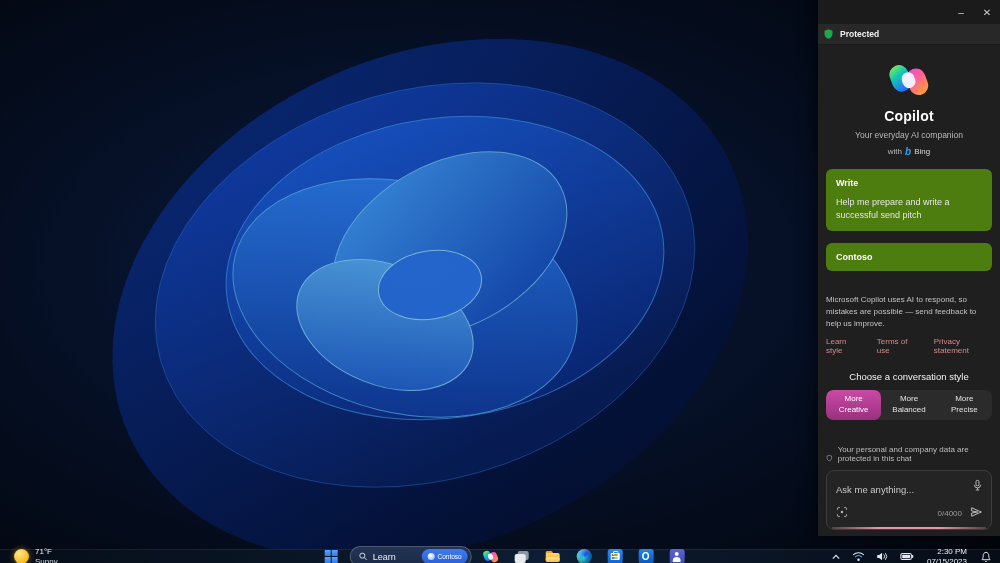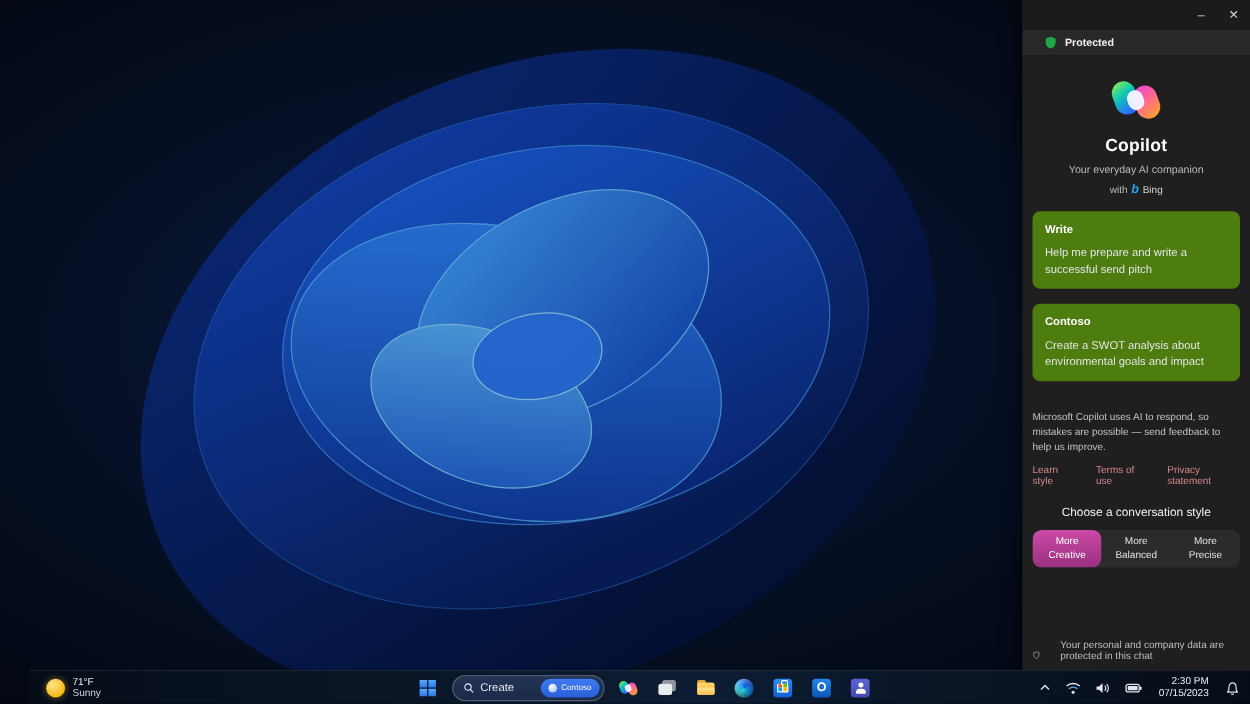--- a/index.html
+++ b/index.html
@@ -4,23 +4,23 @@
 <style>
   * { margin:0; padding:0; box-sizing:border-box; }
   html,body { width:1000px; height:563px; overflow:hidden; background:#04070d;
     font-family:"Liberation Sans","DejaVu Sans",sans-serif; }
   .stage { position:relative; width:1000px; height:563px; overflow:hidden; }
 
   
   .wallpaper { position:absolute; inset:0; }
 
   
-  .taskbar { position:absolute; left:0; right:0; bottom:0; height:27px; z-index:30;
+  .taskbar { position:absolute; left:0; right:0; bottom:0; height:14px; z-index:30;
     background:linear-gradient(90deg,#060d18 0%,#0a1728 35%,#0d1d33 55%,#091322 80%,#060d17 100%);
-    border-top:1px solid rgba(255,255,255,.07); display:flex; align-items:center;margin-left:23px; }
+    border-top:1px solid rgba(255,255,255,.07); display:flex; align-items:center; }
   .tb-weather { position:absolute; left:8px; top:0; bottom:0; display:flex; align-items:center; gap:6px; padding:0 6px; border-radius:4px; cursor:default; }
   .sun { width:15px; height:15px; border-radius:50%; background:radial-gradient(circle at 35% 30%,#ffe687,#f7b916 70%,#d99a07); box-shadow:0 0 6px rgba(247,185,22,.5); }
   .tb-weather .lines { display:flex; flex-direction:column; line-height:1.15; }
   .tb-weather .t { font-size:8px; color:#f2f2f2; }
   .tb-weather .c { font-size:8px; color:#cfd6e0; }
   .tb-center { position:absolute; left:50%; top:0; bottom:0; transform:translateX(-49%); display:flex; align-items:center; gap:7px; }
   .tb-btn { width:24px; height:22px; border-radius:4px; display:flex; align-items:center; justify-content:center; }
   .win-logo { display:grid; grid-template-columns:6px 6px; grid-template-rows:6px 6px; gap:1px; }
   .win-logo i { background:linear-gradient(180deg,#57a8ff,#2e7ae8); }
   .search-pill { height:21px; width:122px; border-radius:11px; background:linear-gradient(180deg,#233455,#1b2a48);
@@ -49,40 +49,40 @@
   .tb-right { position:absolute; right:6px; top:0; bottom:0; display:flex; align-items:center; gap:7px; }
   .tray-ic { display:flex; align-items:center; justify-content:center; padding:2px; border-radius:3px; }
   .clock { display:flex; flex-direction:column; align-items:flex-end; line-height:1.2; padding:1px 4px; border-radius:3px; }
   .clock .tm,.clock .dt { font-size:8px; color:#eef1f5; }
 
   
   .panel { position:absolute; top:0; right:0; width:182px; height:536px; background:#1f1f1f; z-index:20;
     display:flex; flex-direction:column; box-shadow:-4px 0 14px rgba(0,0,0,.55); }
   .p-header { height:24px; background:#1b1b1b; display:flex; align-items:center; justify-content:flex-end; flex-shrink:0; }
   .wc-btn { width:26px; height:24px; display:flex; align-items:center; justify-content:center; font-size:10px; color:#cfcfcf; cursor:default; }
-  .p-protected { height:21px; background:#282828; display:flex; align-items:center; gap:6px; padding:0 17px; flex-shrink:0; border-bottom:1px solid #1a1a1a; }
+  .p-protected { height:21px; background:#282828; display:flex; align-items:center; gap:6px; padding:0 5px; flex-shrink:0; border-bottom:1px solid #1a1a1a; }
   .p-protected span { font-size:8.5px; color:#f0f0f0; font-weight:bold; }
   .p-body { flex:1; padding:0 8px; display:flex; flex-direction:column; overflow:hidden; }
   .logo-wrap { display:flex; justify-content:center; margin-top:16px; }
   .p-title { text-align:center; color:#fff; font-size:14px; font-weight:bold; letter-spacing:.2px; margin-top:9px; }
   .p-sub { text-align:center; color:#b9b9b9; font-size:8.5px; margin-top:6px; }
   .p-with { text-align:center; color:#b9b9b9; font-size:8px; margin-top:6px; display:flex; align-items:center; justify-content:center; gap:3px; }
   .bing-b { color:#2aa2f2; font-weight:bold; font-size:10px; font-style:italic; }
   .p-with .bing-name { color:#d8d8d8; }
   .card { background:#4d7c0f; border-radius:6px; padding:9px 10px; margin-top:12px; cursor:default; }
   .card .c-title { font-size:9px; font-weight:bold; color:#fff; }
   .card .c-body { font-size:9px; color:#e6e6e6; line-height:1.45; margin-top:8px; }
   .p-disclaimer { font-size:8px; color:#c3c3c3; line-height:1.5; margin-top:23px; }
   .p-links { display:flex; gap:15px; margin-top:7px; }
   .p-links span { font-size:8px; color:#d5888c; cursor:default; }
   .p-style-h { text-align:center; font-size:9.5px; color:#f2f2f2; margin-top:16px; }
   .style-seg { display:grid; grid-template-columns:1fr 1fr 1fr; background:#2b2b2b; border-radius:7px; margin-top:8px; overflow:hidden; }
   .seg { padding:4px 2px; text-align:center; font-size:8px; color:#e3e3e3; line-height:1.35; border-radius:7px; cursor:default; }
   .seg.sel { background:linear-gradient(180deg,#cb4aa6,#99307f); color:#fff; }
-  .p-priv { display:flex; align-items:flex-end; gap:16px; margin-top:auto; margin-bottom:7px; }
+  .p-priv { display:flex; align-items:flex-end; gap:5px; margin-top:auto; margin-bottom:7px; }
   .p-priv span { font-size:8px; color:#bdbdbd; }
   .inputbox { position:relative; background:#242424; border:1px solid #3d3d3d; border-radius:8px; height:60px; margin-bottom:6px; padding:8px 9px; flex-shrink:0; }
   .inputbox input { background:transparent; border:none; outline:none; color:#e8e8e8; font-size:9.5px; width:130px; font-family:inherit; }
   .inputbox input::placeholder { color:#c9c9c9; }
   .mic { position:absolute; top:7px; right:8px; }
   .ib-footer { position:absolute; left:9px; right:8px; bottom:7px; display:flex; align-items:center; }
   .ib-right { margin-left:auto; display:flex; align-items:center; gap:8px; }
   .counter { font-size:8px; color:#9c9c9c; }
   .accent-line { position:absolute; left:5px; right:5px; bottom:0; height:2px; border-radius:2px;
     background:linear-gradient(90deg,rgba(226,150,160,.25),#e09aa6 30%,#e09aa6 70%,rgba(226,150,160,.25)); }
@@ -181,21 +181,20 @@
         <span class="bing-b">b</span>
         <span class="bing-name">Bing</span>
       </div>
 
       <div class="card">
         <div class="c-title">Write</div>
         <div class="c-body">Help me prepare and write a successful send pitch</div>
       </div>
       <div class="card">
         <div class="c-title">Contoso</div>
-        <div class="c-body">Create a SWOT analysis about environmental goals and impact</div>
       </div>
 
       <div class="p-disclaimer">Microsoft Copilot uses AI to respond, so mistakes are possible — send feedback to help us improve.</div>
 
       <div class="p-links">
         <span>Learn style</span>
         <span>Terms of use</span>
         <span>Privacy statement</span>
       </div>
 
@@ -216,20 +215,48 @@
         </div>
       </div>
 
       <div class="p-priv">
         <svg width="9" height="10" viewBox="0 0 16 16">
           <path d="M8 1.5 L13.5 3.4 V7.6 C13.5 11.4 11 13.9 8 14.7 C5 13.9 2.5 11.4 2.5 7.6 V3.4 Z" fill="none" stroke="#bdbdbd" stroke-width="1.3"></path>
         </svg>
         <span>Your personal and company data are protected in this chat</span>
       </div>
 
+      <div class="inputbox">
+        <input type="text" placeholder="Ask me anything..." style="">
+        <div class="mic">
+          <svg width="11" height="13" viewBox="0 0 16 18">
+            <rect x="5.8" y="1.5" width="4.4" height="8" rx="2.2" fill="none" stroke="#d6d6d6" stroke-width="1.2"></rect>
+            <path d="M3.5 8 a4.5 4.5 0 0 0 9 0" fill="none" stroke="#d6d6d6" stroke-width="1.2"></path>
+            <line x1="8" y1="12.5" x2="8" y2="15" stroke="#d6d6d6" stroke-width="1.2"></line>
+            <line x1="5.5" y1="15.5" x2="10.5" y2="15.5" stroke="#d6d6d6" stroke-width="1.2"></line>
+          </svg>
+        </div>
+        <div class="ib-footer">
+          <div>
+            <svg width="12" height="12" viewBox="0 0 16 16">
+              <path d="M2 5 V3.6 A1.6 1.6 0 0 1 3.6 2 H5 M11 2 h1.4 A1.6 1.6 0 0 1 14 3.6 V5 M14 11 v1.4 A1.6 1.6 0 0 1 12.4 14 H11 M5 14 H3.6 A1.6 1.6 0 0 1 2 12.4 V11" fill="none" stroke="#bdbdbd" stroke-width="1.3"></path>
+              <circle cx="8" cy="8" r="1.6" fill="#bdbdbd"></circle>
+            </svg>
+          </div>
+          <div class="ib-right">
+            <span class="counter">0/4000</span>
+            <div>
+              <svg width="13" height="12" viewBox="0 0 17 16">
+                <path d="M2 13.6 L15 8 L2 2.4 L2 6.6 L10 8 L2 9.4 Z" fill="none" stroke="#cfcfcf" stroke-width="1.2" stroke-linejoin="round"></path>
+              </svg>
+            </div>
+          </div>
+        </div>
+        <div class="accent-line"></div>
+      </div>
 
     </div>
   </div>
 
   <div class="taskbar">
 
     <div class="tb-weather">
       <div class="sun"></div>
       <div class="lines">
         <span class="t">71°F</span>
@@ -245,21 +272,21 @@
             <i></i>
             <i></i>
           </div>
       </div>
 
       <div class="search-pill">
         <svg width="9" height="9" viewBox="0 0 16 16">
           <circle cx="6.5" cy="6.5" r="4.5" fill="none" stroke="#e9edf4" stroke-width="1.6"></circle>
           <line x1="10" y1="10" x2="14" y2="14" stroke="#e9edf4" stroke-width="1.6"></line>
         </svg>
-        <span class="s-label">Create</span>
+        <span class="s-label">Learn</span>
         <div class="search-badge">
           <div class="dot"></div>
           <span class="b-label">Contoso</span>
         </div>
       </div>
 
       <div class="tb-btn">
         <svg width="16" height="15" viewBox="0 0 42 38">
           <rect x="3" y="4" width="19" height="27" rx="9.5" fill="url(#cpL)" transform="rotate(-20 12 18)"></rect>
           <rect x="20" y="7" width="19" height="27" rx="9.5" fill="url(#cpR)" transform="rotate(-20 30 21)"></rect>

